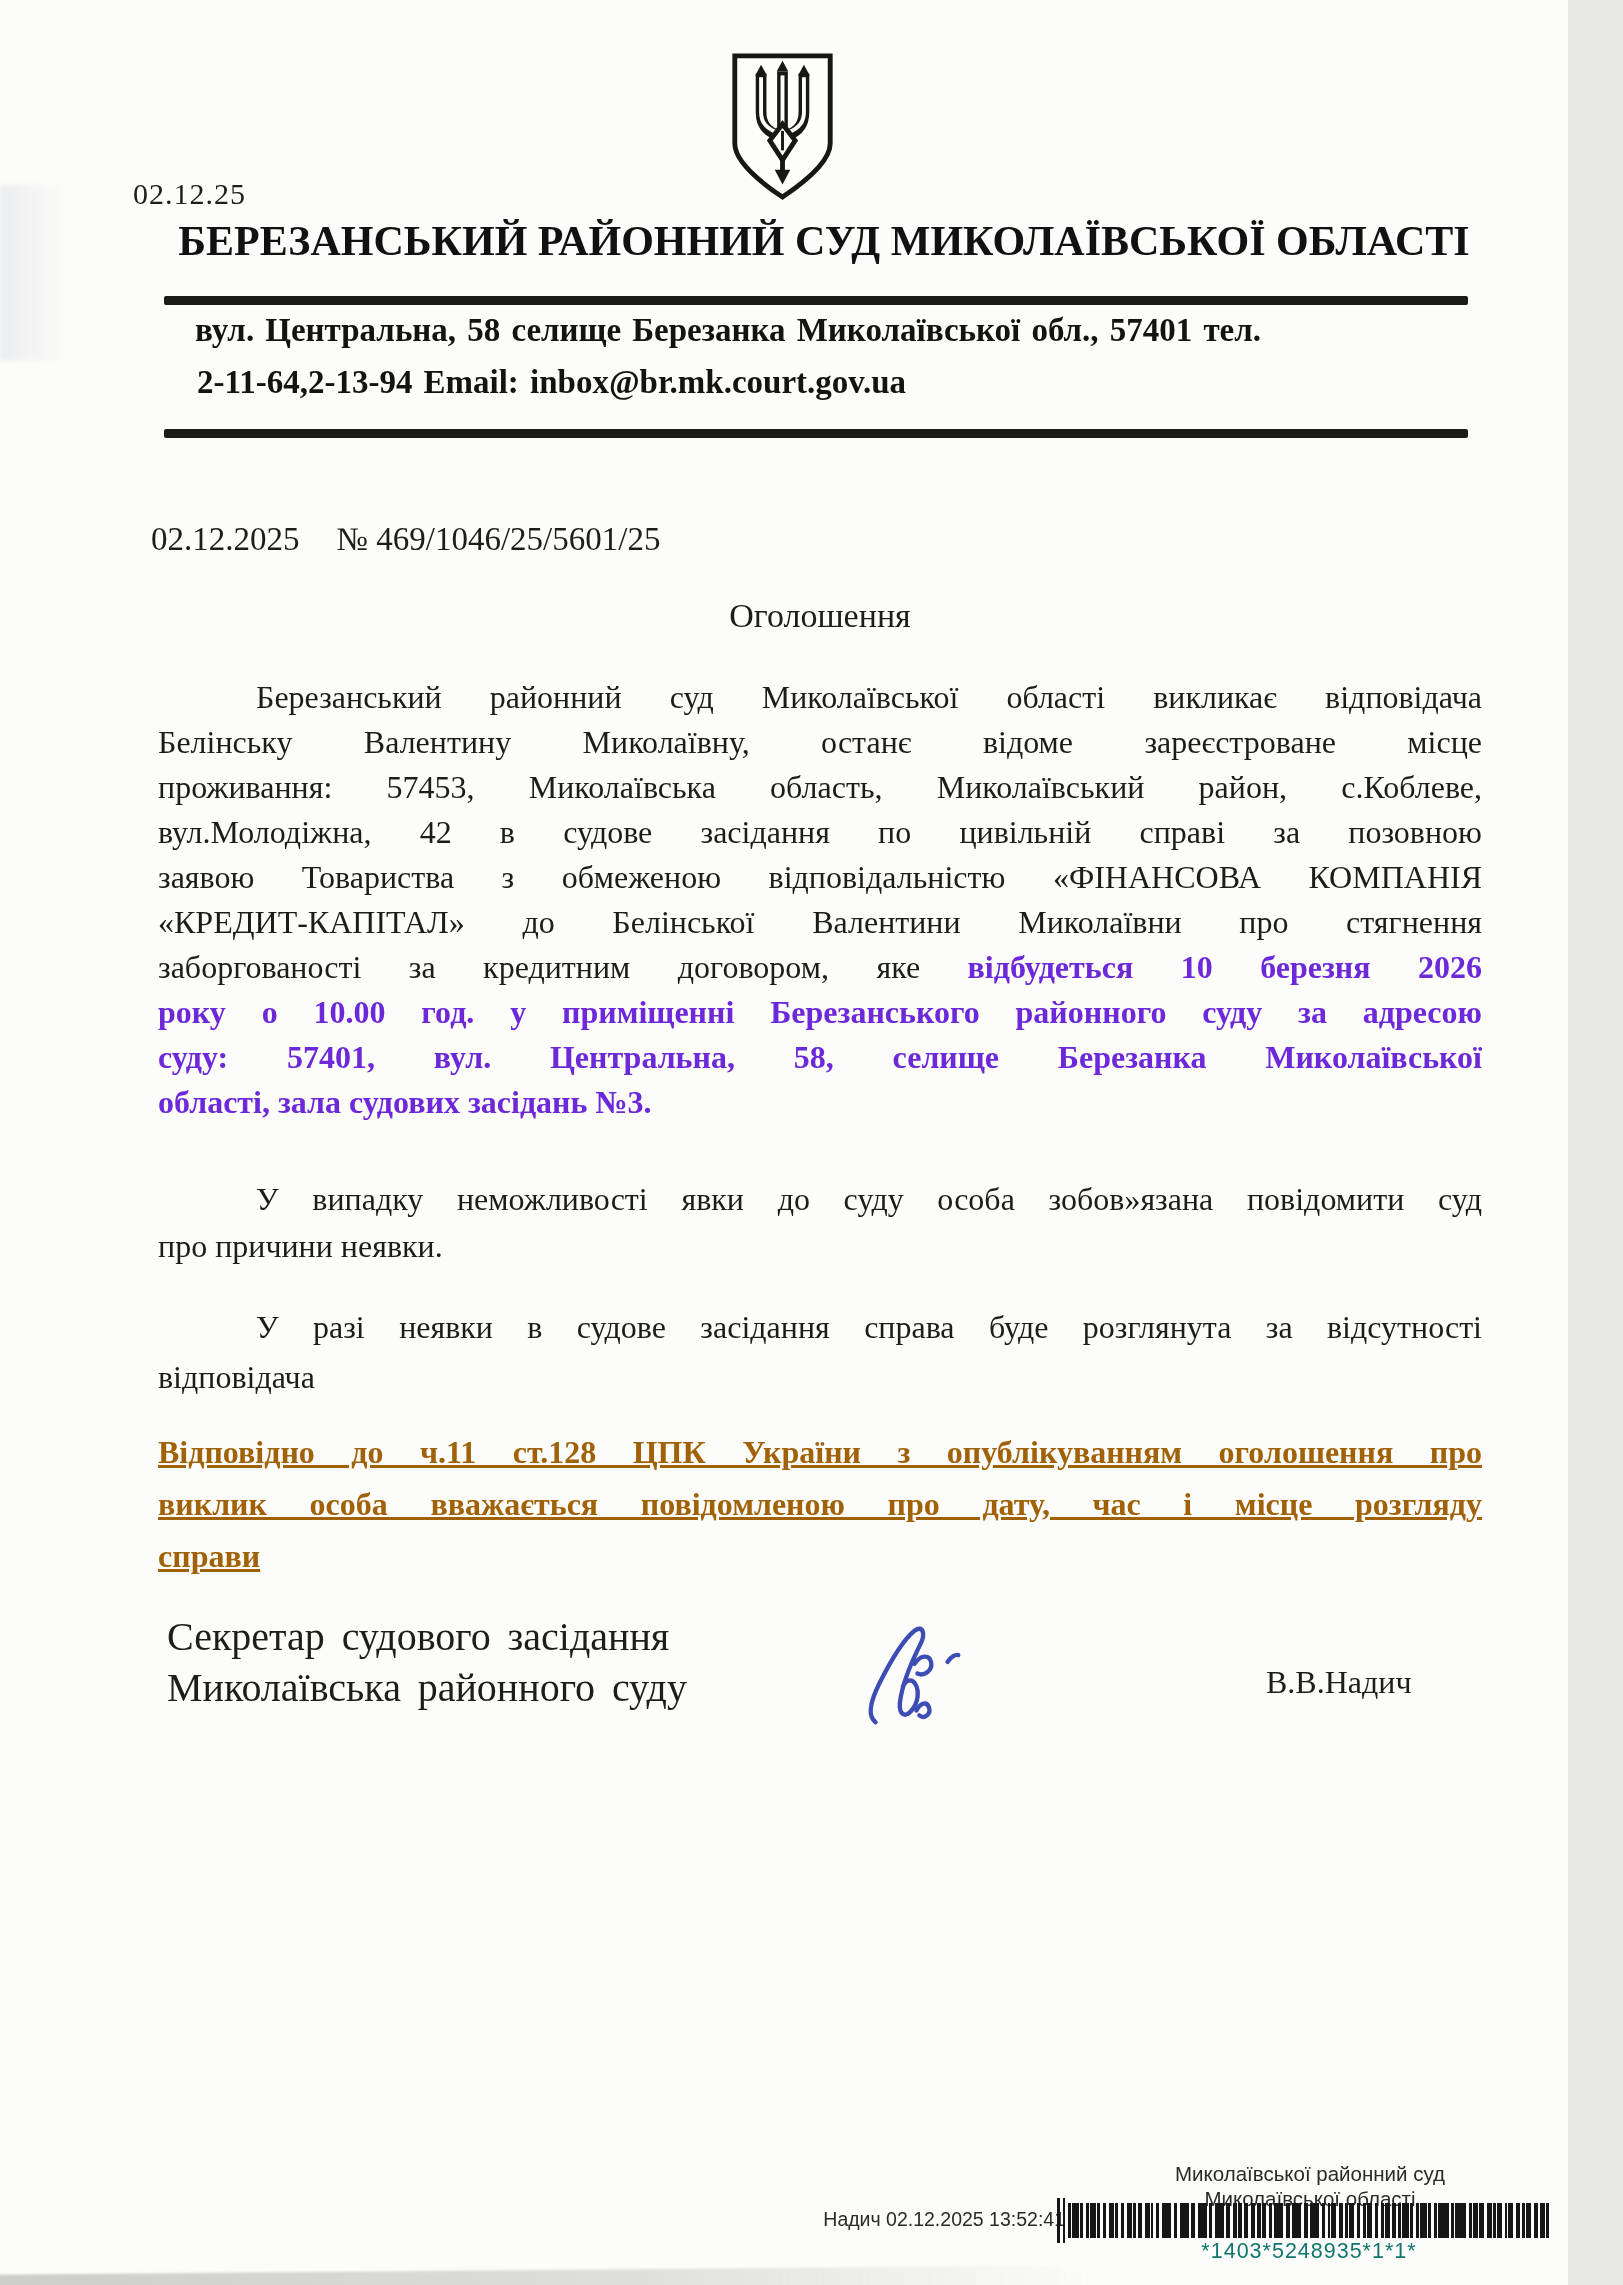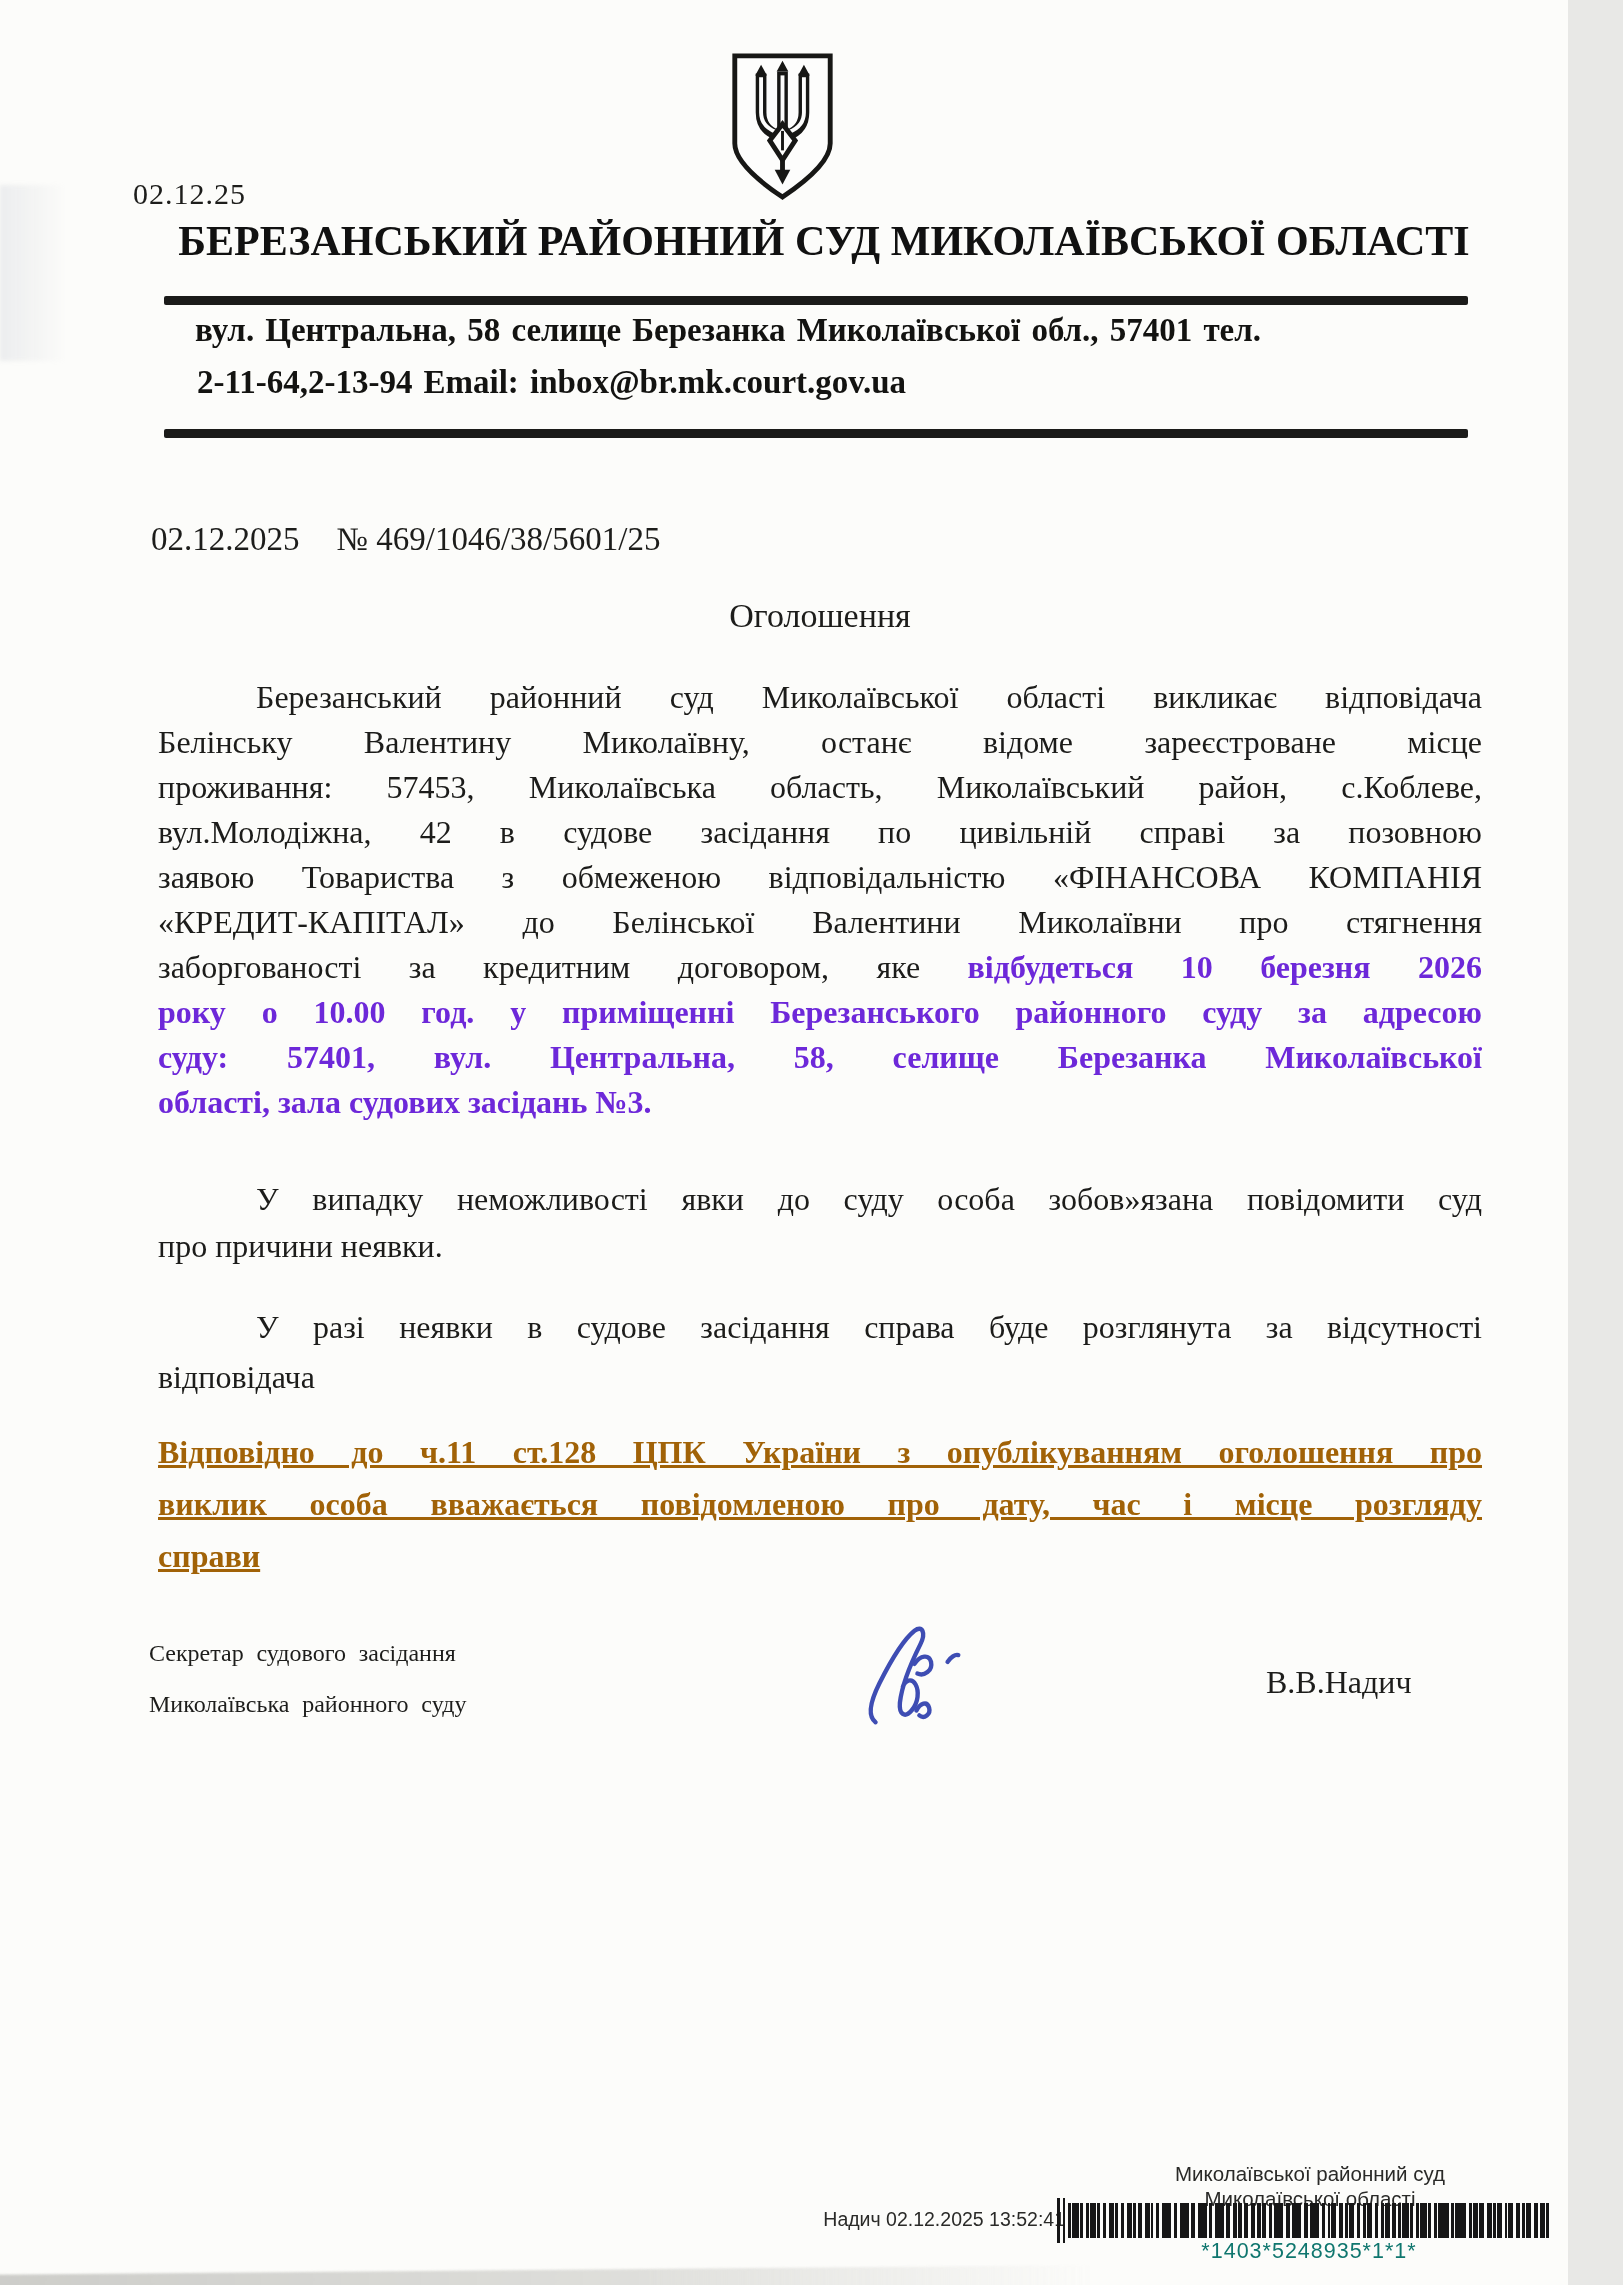--- a/index.html
+++ b/index.html
@@ -33,21 +33,21 @@
   .para{left:158px;width:1324px;font-size:32px;color:#1c1c1a;}
   .para .jline{text-align:justify;text-align-last:justify;}
   .para .lline{text-align:left;}
   .indent{display:inline-block;width:98px;}
   .p1{top:675px;line-height:45px;}
   .p2{top:1176px;line-height:47px;}
   .p3{top:1302px;line-height:50px;}
   .p4{top:1426px;line-height:52px;font-weight:700;color:#a16207;text-decoration:underline;}
   b{font-weight:700;color:#6d28d9;}
   
-  .sig-role{left:149px;top:1611px;font-size:24px;line-height:51px;word-spacing:6.8px;margin-top:17px;}
+  .sig-role{left:167px;top:1611px;font-size:40px;line-height:51px;word-spacing:6.8px;}
   .signature{left:858px;top:1621px;width:112px;height:109px;}
   .sig-name{left:1266px;top:1664px;font-size:32px;}
   
   .footer{font-family:"Liberation Sans", sans-serif;color:#2a2a28;}
   .stamp{left:809px;top:2208px;width:256px;text-align:right;font-size:19.5px;white-space:nowrap;}
   .footer-court{left:1066px;top:2161px;width:488px;text-align:center;font-size:20.5px;line-height:25px;}
   .barcode{
     left:1068px;top:2203px;width:482px;height:35px;
     background-image:
       repeating-linear-gradient(90deg,#161616 0 2.9px,rgba(0,0,0,0) 2.9px 5.9px),
@@ -102,21 +102,21 @@
     <path d="M57 136 L49 121 H65 Z" fill="#171715"></path>
   </svg>
 
   <div class="abs court-title">БЕРЕЗАНСЬКИЙ РАЙОННИЙ СУД МИКОЛАЇВСЬКОЇ ОБЛАСТІ</div>
   <div class="abs rule rule1"></div>
   <div class="abs addr addr1">вул. Центральна, 58 селище Березанка Миколаївської обл., 57401 тел.</div>
   <div class="abs addr addr2">2-11-64,2-13-94 Email: inbox@br.mk.court.gov.ua</div>
   <div class="abs rule rule2"></div>
 
   <div class="abs ref">
-    <span>02.12.2025</span><span class="ref-num">№ 469/1046/38/5601/25</span>
+    <span>02.12.2025</span><span class="ref-num">№ 469/1046/25/5601/25</span>
   </div>
 
   <div class="abs doc-title">Оголошення</div>
 
   <div class="abs para p1">
     <div class="jline"><span class="indent"></span><span>Березанський районний суд Миколаївської області викликає відповідача</span></div>
     <div class="jline">Белінську Валентину Миколаївну, останє відоме зареєстроване місце</div>
     <div class="jline">проживання: 57453, Миколаївська область, Миколаївський район, с.Коблеве,</div>
     <div class="jline">вул.Молодіжна, 42 в судове засідання по цивільній справі за позовною</div>
     <div class="jline">заявою Товариства з обмеженою відповідальністю «ФІНАНСОВА КОМПАНІЯ</div>

